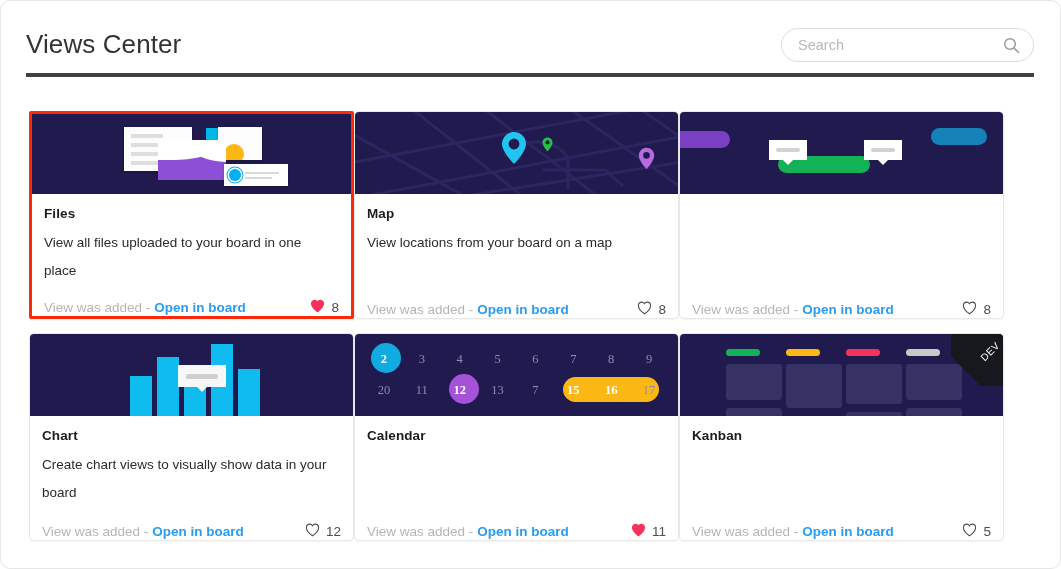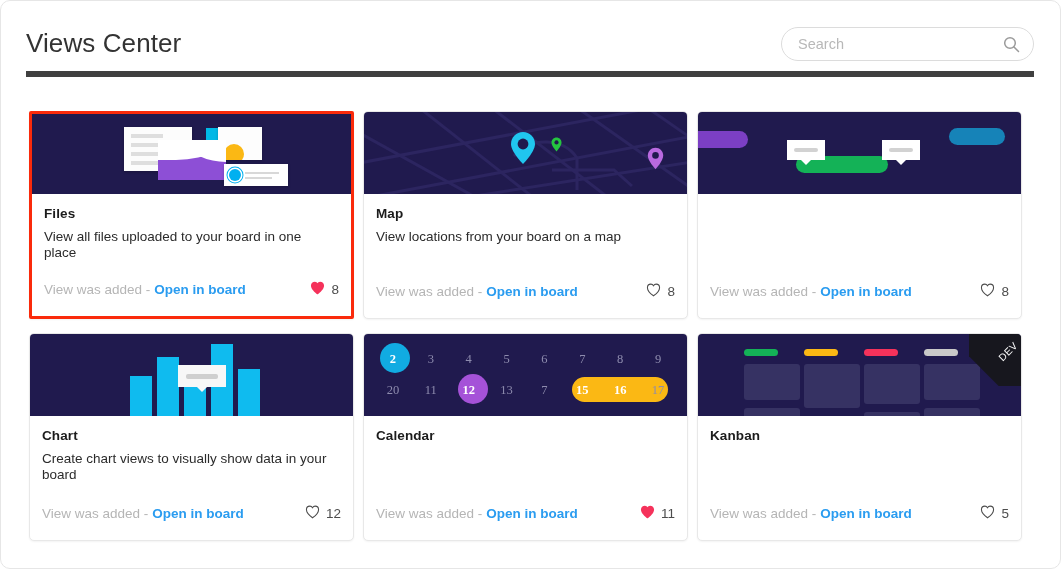--- a/index.html
+++ b/index.html
@@ -15,21 +15,21 @@
     border: 1px solid #e6e6e6;
     border-radius: 10px;
     overflow: hidden;
   }
 
   
   .header {
     position: absolute;
     left: 25px; top: 18px;
     width: 1008px; height: 58px;
-    border-bottom: 6px solid #404040;
+    border-bottom: 4px solid #404040;
     display: flex;
     align-items: center;
     justify-content: space-between;
   }
   .page-title {
     font-size: 26px;
     color: #333333;
     font-weight: 400;
     letter-spacing: 0.1px;
     line-height: 30px;
@@ -58,21 +58,21 @@
   .search-input::placeholder { color: #b8b8b8; }
   .search-icon { position: absolute; right: 13px; top: 8px; }
 
   
   .grid {
     position: absolute;
     left: 28px; top: 110px;
     width: 1005px;
     display: grid;
     grid-template-columns: repeat(3, 325px);
-    gap: 14px 9px;
+    gap: 14px 0;
   }
 
   .card {
     position: relative;
     width: 325px; height: 208px;
     background: #ffffff;
     border: 1px solid #e8e8e8;
     border-radius: 5px;
     box-shadow: 0 1px 2px rgba(0,0,0,0.05);
     overflow: hidden;
@@ -102,27 +102,27 @@
   .card-title {
     font-size: 13.5px;
     font-weight: bold;
     color: #1c1c1c;
     margin: 0 0 8px 0;
     letter-spacing: 0.1px;
   }
   .card-desc {
     font-size: 13.5px;
     color: #2b2b2b;
-    line-height: 16px;
+    line-height: 28px;
     margin: 0;
     padding-right: 4px;
   }
   .card-footer {
     position: absolute;
-    left: 12px; right: 12px; bottom: 18px;
+    left: 12px; right: 12px; bottom: 0;
     display: flex;
     align-items: center;
     justify-content: space-between;
     font-size: 13.5px;
   }
   .footer-left { display: flex; align-items: center; gap: 4px; }
   .footer-status { color: #b5b5b5; }
   .footer-link { color: #2a9cf0; text-decoration: none; cursor: pointer; font-weight: bold; }
   .footer-right { display: flex; align-items: center; gap: 6px; }
   .like-count { color: #4d4d4d; font-size: 13.5px; }

